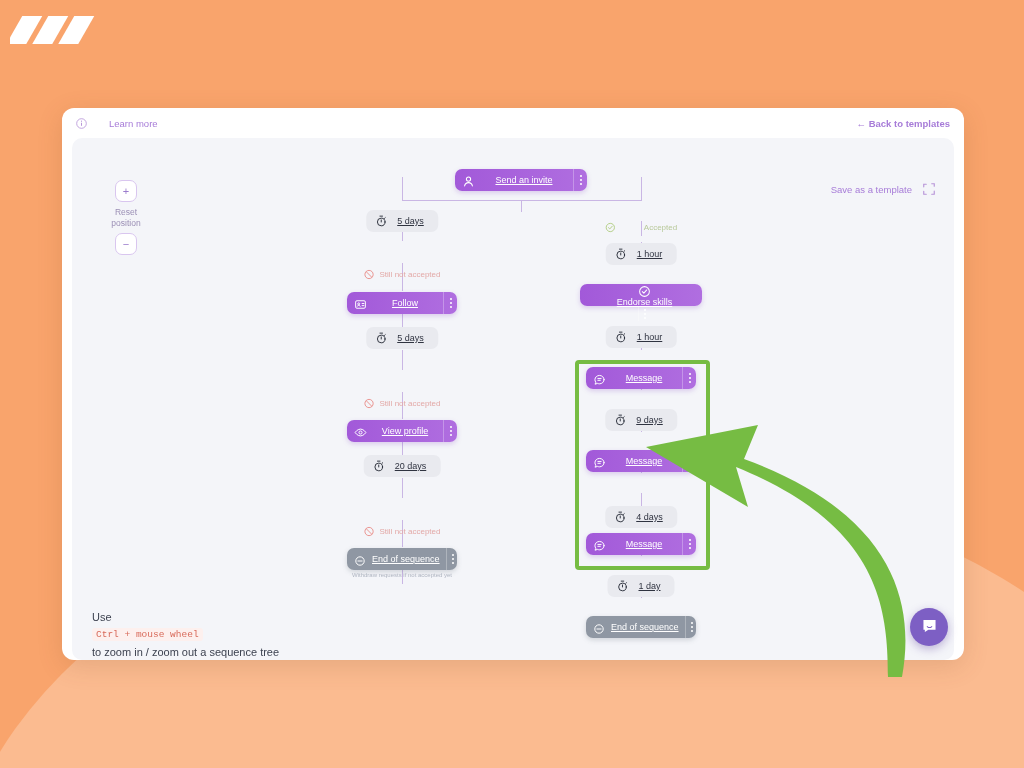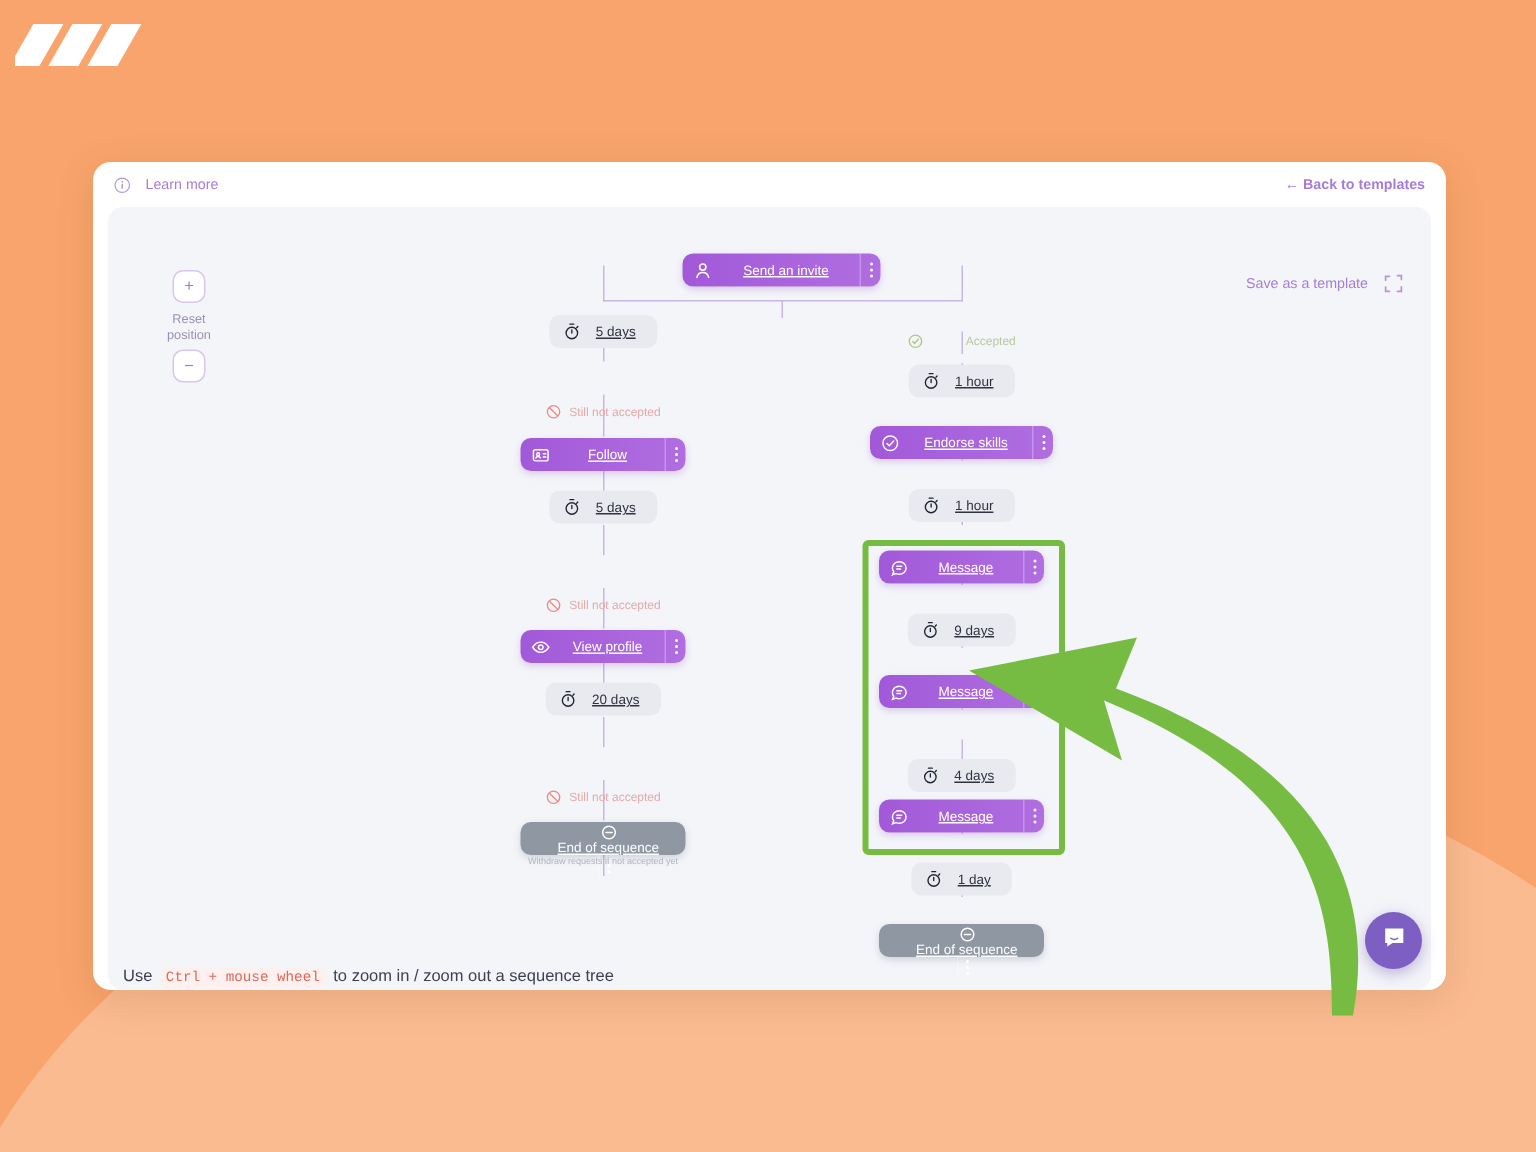--- a/index.html
+++ b/index.html
@@ -46,21 +46,21 @@
     padding: 0 14px;
     font-size: 9.5px;
     color: #3d4250;
   }
   .banner .info-ic {
     width: 11px; height: 11px;
     margin-right: 6px;
     flex: 0 0 11px;
   }
   .banner .learn {
-    color: #a77cd8; margin-left: 4px; cursor: pointer; text-align: right;
+    color: #a77cd8; margin-left: 16px; cursor: pointer; text-align: right;
   }
   .banner .spacer { flex: 1 1 auto; }
   .banner .back {
     color: #a77cd8; font-size: 9.5px; white-space: nowrap; cursor: pointer; font-weight: bold;
   }
   
   .canvas {
     position: relative;
     flex: 1 1 auto;
     margin: 0 10px 0 10px;
@@ -136,21 +136,20 @@
     font-size: 9px;
   }
   .node-delay .ic { width: 12px; height: 12px; flex: 0 0 12px; }
 
   .node-end {
     height: 22px;
     background: #8f97a3;
     color: #fff;
     padding-left: 7px;
     box-shadow: 0 2px 5px rgba(100,110,125,.25);
-    flex-direction: column;
   }
   .node-end .ic { width: 12px; height: 12px; flex: 0 0 12px; }
   .node-end .lbl { flex: 1 1 auto; text-align: center; font-size: 9px; padding: 0 6px; }
   .node-end .dots {
     width: 14px; flex: 0 0 14px;
     display: flex; flex-direction: column; align-items: center;
     justify-content: center; gap: 2px; height: 100%;
     border-left: 1px solid rgba(255,255,255,.28); cursor: pointer;
   }
   .node-end .dots i { width: 2px; height: 2px; border-radius: 50%; background: #fff; display: block; }
@@ -175,24 +174,25 @@
 
   
   .hl-box {
     position: absolute;
     border: 4px solid #76bc43;
     border-radius: 4px;
     pointer-events: none;
   }
   
   .hint {
-    position: absolute; left: 10px; bottom: 2px;
+    position: absolute; left: 20px; bottom: 2px;
     font-size: 11px; color: #3d4250;
     display: flex; align-items: baseline; gap: 5px;
     white-space: nowrap;
+    flex-direction: column;
   }
   .hint code {
     font-family: "Liberation Mono", monospace;
     font-size: 9.5px;
     color: #d86a5a;
     background: #fdf0ee;
     padding: 1px 4px; border-radius: 3px;
   }
   
   .chat {
@@ -420,21 +420,21 @@
       <div class="node node-delay" style="left:569px;top:105px;transform:translateX(-50%);">
         <span class="ic">
           <svg viewBox="0 0 16 16" width="12" height="12" fill="none" stroke="#1f2430" stroke-width="1.2" stroke-linecap="round">
             <circle cx="8" cy="9.3" r="5.1"></circle>
               <path d="M8 9.3V6.6M6.3 1.5h3.4M12.3 4.6l1-1"></path>
           </svg>
         </span>
         <span>1 hour</span>
       </div>
 
-      <div class="node node-action" style="left:569px;top:146px;width:122px;transform:translateX(-50%);">
+      <div class="node node-action" style="left:569px;top:146px;width:122px;transform:translateX(-50%);flex-direction:column;">
         <span class="ic">
           <svg viewBox="0 0 16 16" width="13" height="13" fill="none" stroke="#fff" stroke-width="1.25">
             <circle cx="8" cy="8" r="6"></circle>
               <path d="M5.3 8.2l1.9 1.9 3.6-4" stroke-linecap="round" stroke-linejoin="round"></path>
           </svg>
         </span>
         <span class="lbl">Endorse skills</span>
         <span class="dots">
             <i></i>
             <i></i>

